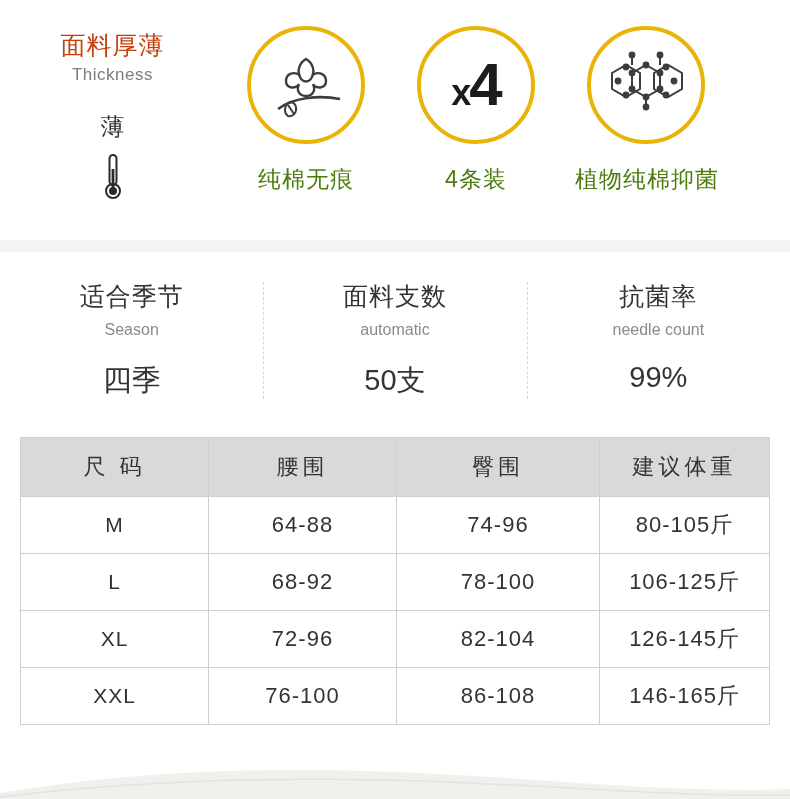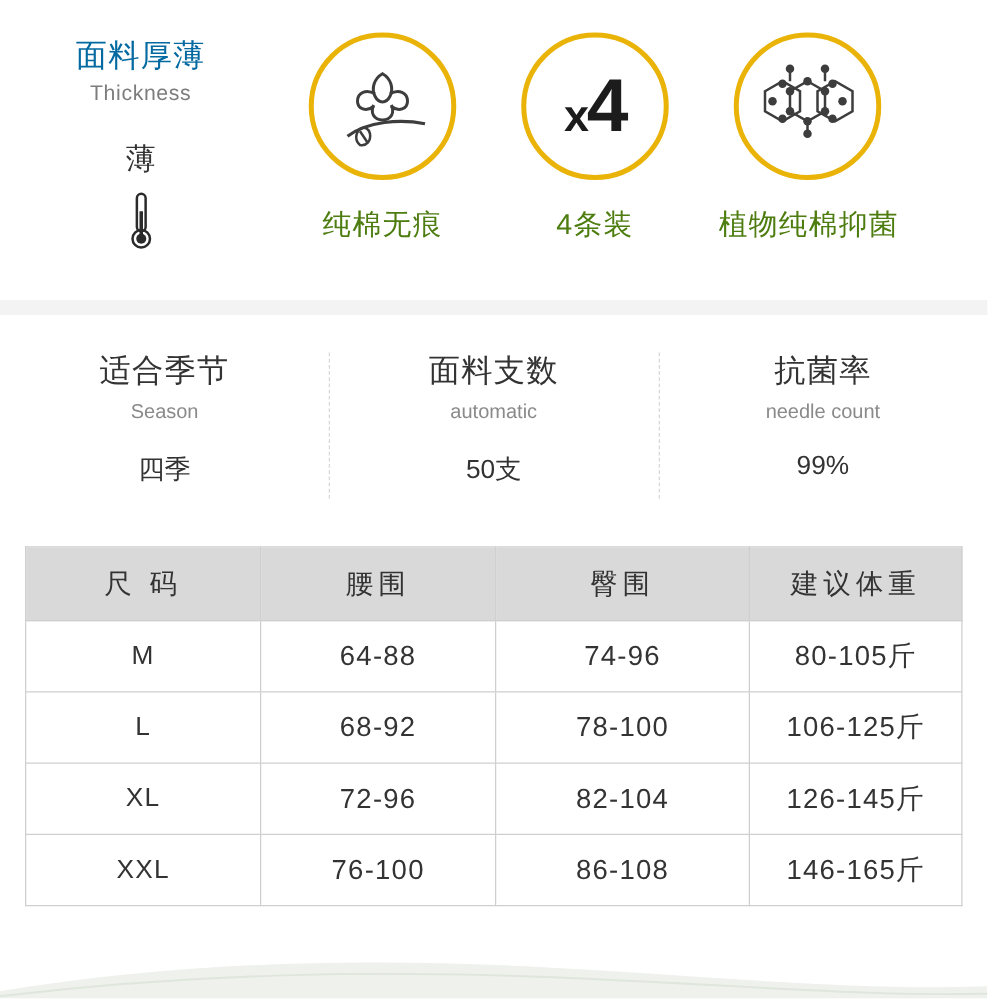--- a/index.html
+++ b/index.html
@@ -25,21 +25,21 @@
     box-sizing: border-box;
   }
 
   .thickness-block {
     width: 225px;
     text-align: center;
     padding-top: 12px;
   }
   .thickness-title {
     font-size: 25px;
-    color: #0369a1;
+    color: #c2410c;
     letter-spacing: 1px;
     line-height: 1.25;
   }
   .thickness-sub {
     font-size: 17px;
     color: #7d7d7d;
     margin-top: 4px;
     letter-spacing: 0.5px;
   }
   .thickness-value {
@@ -129,21 +129,21 @@
     font-size: 25px;
     color: #333;
     letter-spacing: 1px;
   }
   .spec-sub {
     font-size: 16px;
     color: #8a8a8a;
     margin-top: 8px;
   }
   .spec-value {
-    font-size: 21px;
+    font-size: 29px;
     color: #333;
     margin-top: 22px;
   }
 
   
   .table-wrap {
     padding: 10px 20px 0 20px;
   }
   table.size-table {
     width: 750px;

